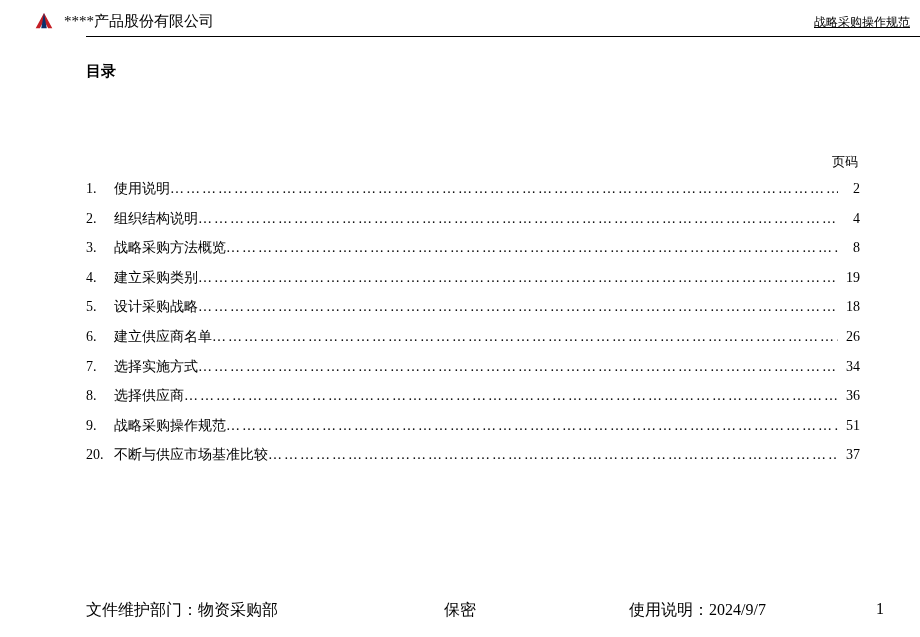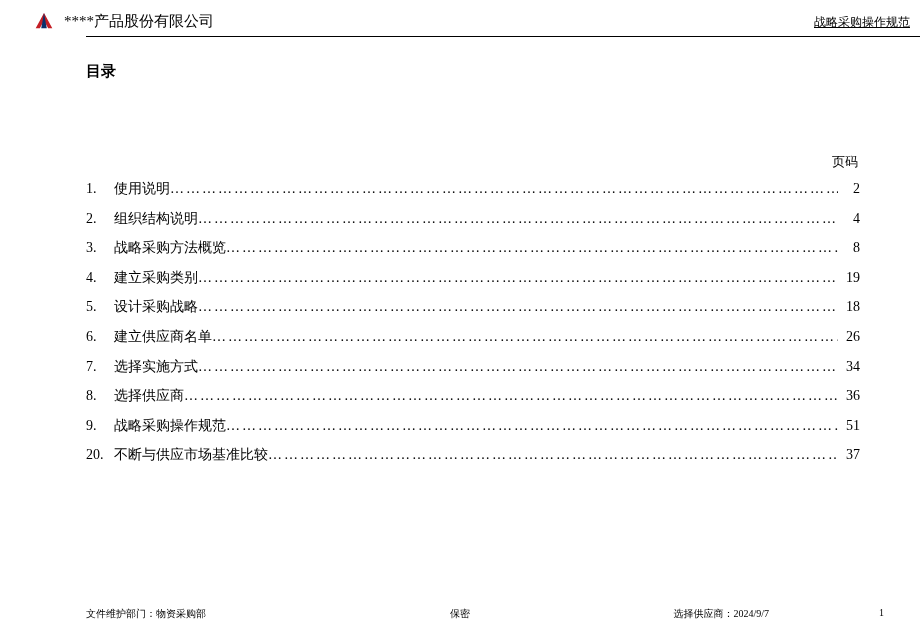--- a/index.html
+++ b/index.html
@@ -95,21 +95,21 @@
       padding-left: 2px;
       min-width: 22px;
       text-align: right;
     }
     .footer {
       position: absolute;
       bottom: 16px;
       left: 0;
       right: 0;
       padding: 0 30px 0 86px;
-      font-size: 10px;
+      font-size: 16px;
       display: flex;
       justify-content: space-between;
     }
     .footer-left {
       white-space: nowrap;
     }
     .footer-center {
       position: absolute;
       left: 50%;
       transform: translateX(-50%);
@@ -208,17 +208,17 @@
     </ul>
 </div>
 
 <div class="footer">
   <div class="footer-left">
     <span>文件维护部门：</span><span>物资采购部</span>
   </div>
   <div class="footer-center">保密</div>
   <div class="footer-right-group">
     <span>
-      <span class="footer-date-label">选择供应商：</span><span class="footer-date-value">2024/9/7</span>
+      <span class="footer-date-label">使用说明：</span><span class="footer-date-value">2024/9/7</span>
     </span>
     <span class="page-number">1</span>
   </div>
 </div>
 
 </body></html>

